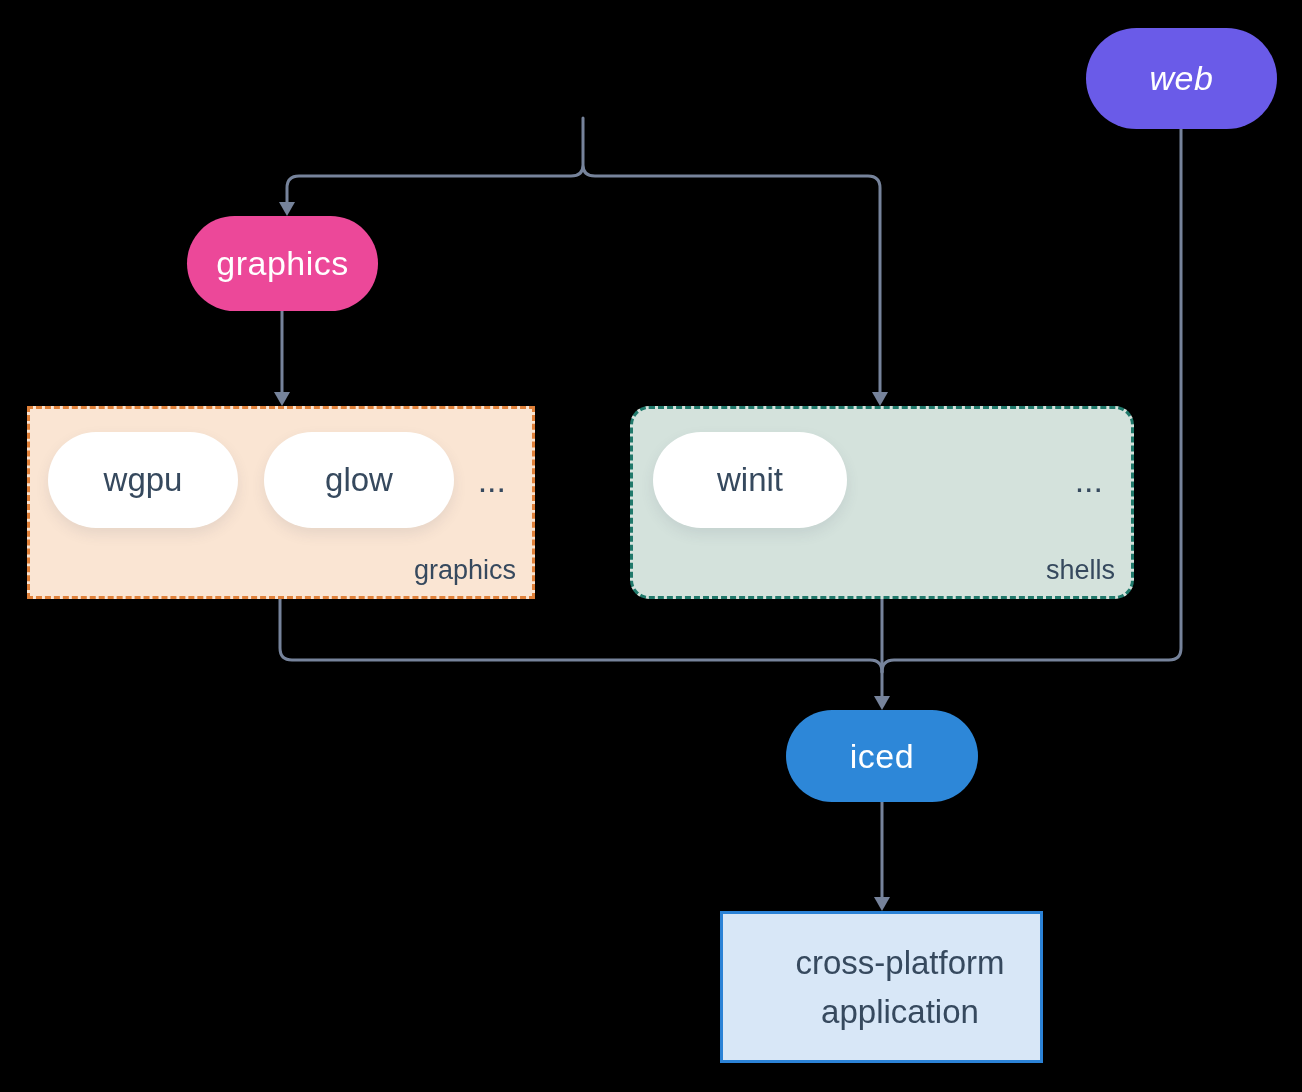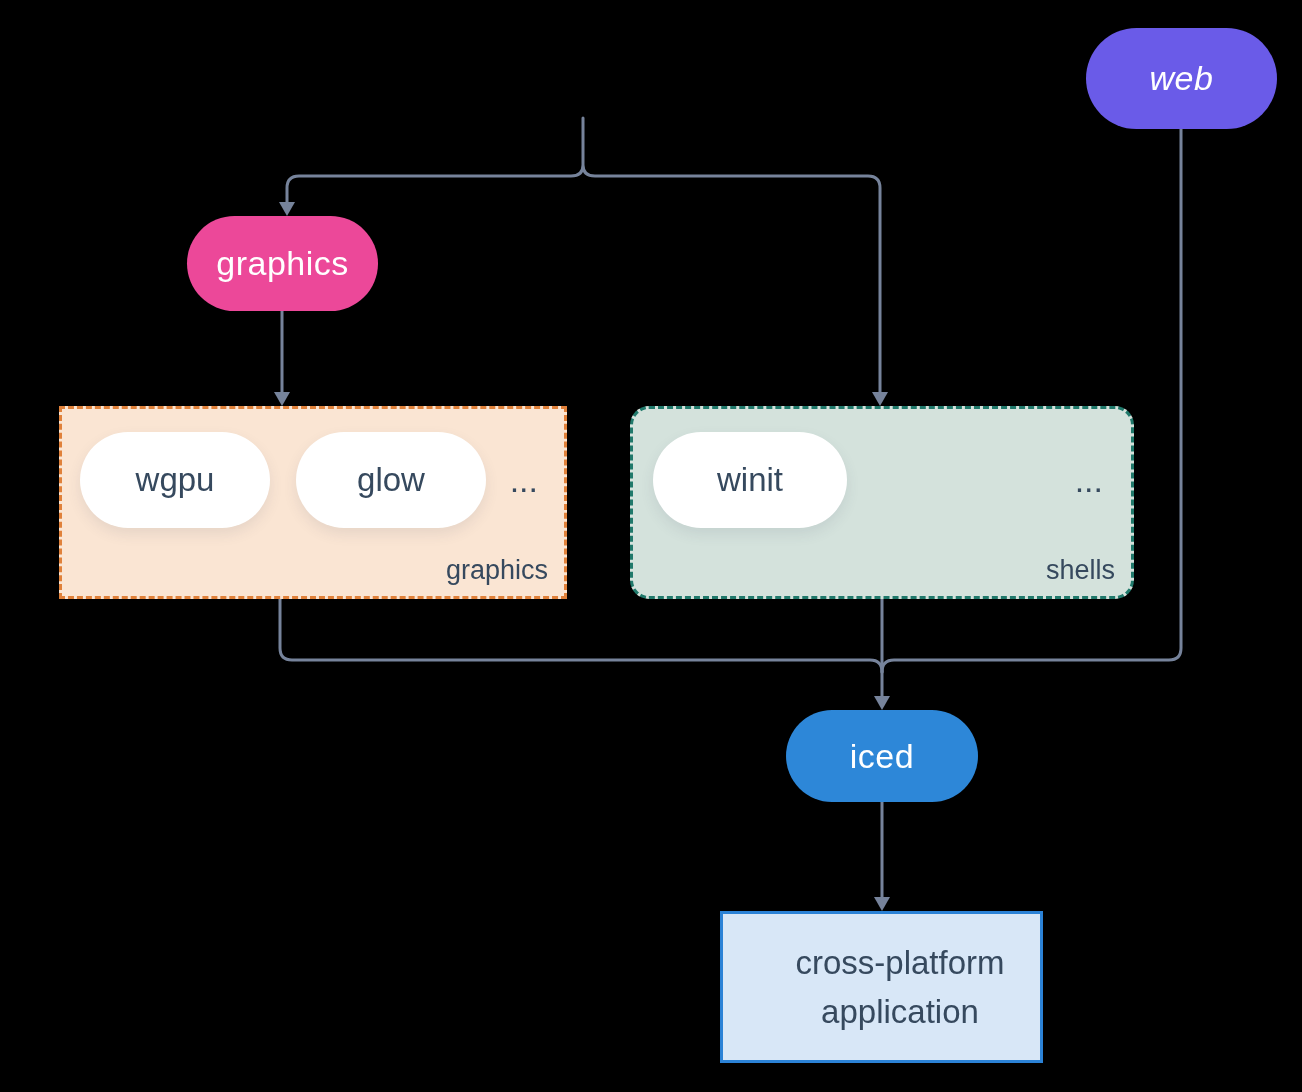--- a/index.html
+++ b/index.html
@@ -125,21 +125,21 @@
 
 
   <div class="pill pill-web" style="left:1086px; top:28px; width:191px; height:101px;font-style:italic;">
     <span>web</span>
   </div>
 
   <div class="pill pill-graphics" style="left:187px; top:216px; width:191px; height:95px;">
     <span>graphics</span>
   </div>
 
-  <div class="group-box box-renderers" style="left:27px; top:406px; width:508px; height:193px;margin-left:32px;">
+  <div class="group-box box-renderers" style="left:27px; top:406px; width:508px; height:193px;">
     <div class="white-pill" style="left:18px; top:23px; width:190px; height:96px;">
       <span>wgpu</span>
     </div>
     <div class="white-pill" style="left:234px; top:23px; width:190px; height:96px;">
       <span>glow</span>
     </div>
     <div class="ellipsis" style="right:26px; top:52px;">...</div>
     <div class="group-label">graphics</div>
   </div>
 

